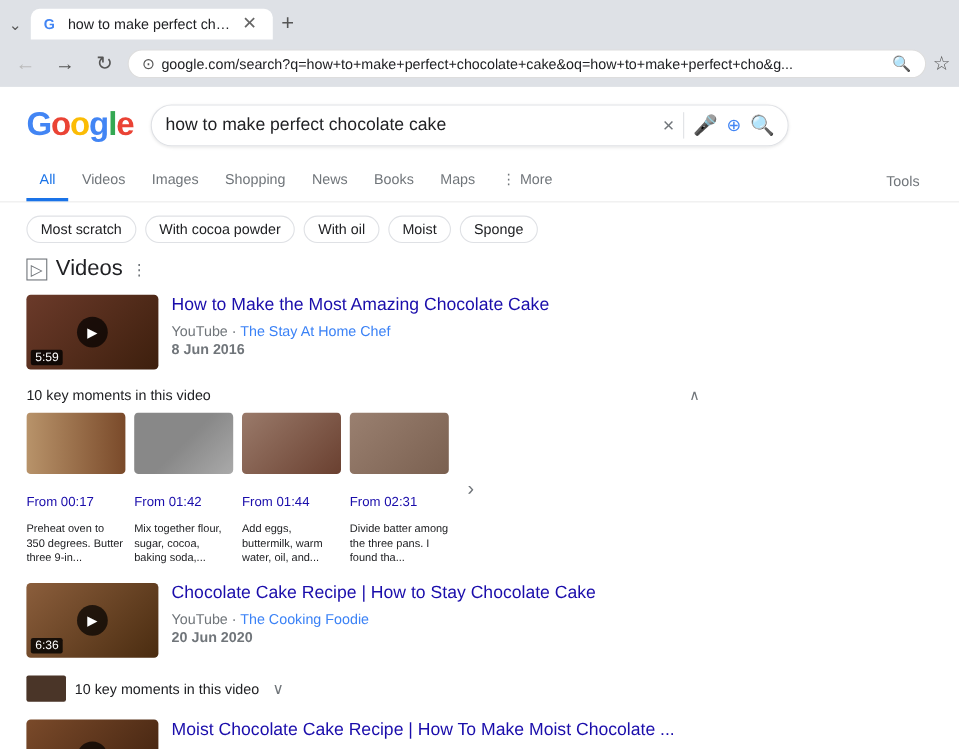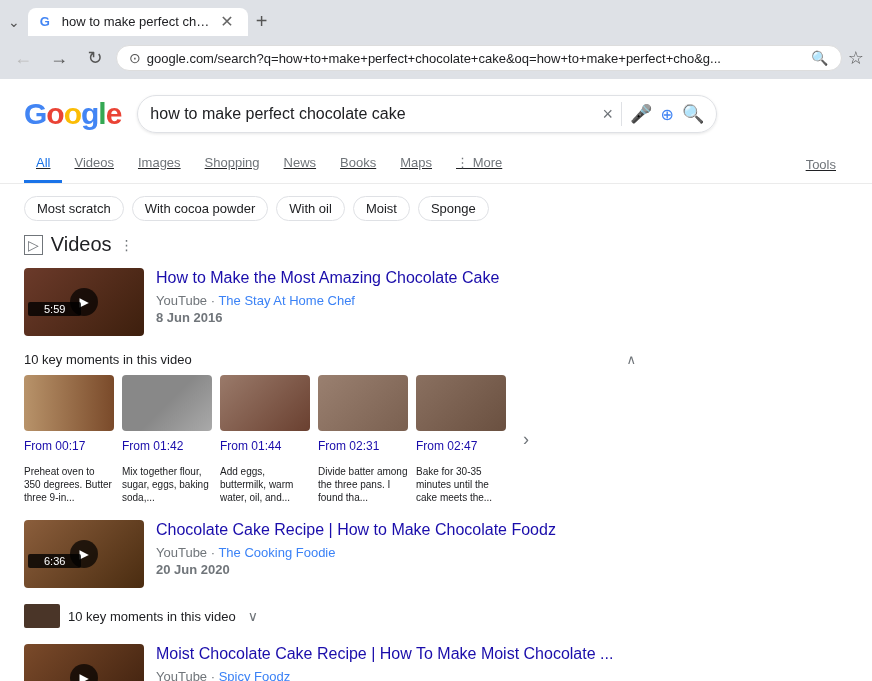--- a/index.html
+++ b/index.html
@@ -39,55 +39,55 @@
     .search-box-container { flex: 1; max-width: 580px; }
     .search-box { display: flex; align-items: center; border: 1px solid #dfe1e5; border-radius: 24px; padding: 6px 12px; gap: 8px; box-shadow: 0 1px 3px rgba(0,0,0,0.1); }
     .search-input { flex: 1; border: none; outline: none; font-size: 16px; color: #202124; }
     .search-clear { color: #70757a; cursor: pointer; font-size: 18px; }
     .search-divider { width: 1px; height: 24px; background: #dfe1e5; }
     .search-voice { color: #4285F4; cursor: pointer; font-size: 18px; }
     .search-lens { color: #4285F4; cursor: pointer; font-size: 16px; }
     .search-submit { background: none; border: none; cursor: pointer; color: #4285F4; font-size: 18px; }
 
     
-    .nav-tabs { display: flex; align-items: center; padding: 4px 24px 0; border-bottom: 1px solid #ebebeb; gap: 0; text-decoration: underline; }
+    .nav-tabs { display: flex; align-items: center; padding: 4px 24px 0; border-bottom: 1px solid #ebebeb; gap: 0; }
     .nav-tab { padding: 10px 12px; font-size: 13px; color: #70757a; cursor: pointer; text-decoration: none; border-bottom: 3px solid transparent; white-space: nowrap; }
     .nav-tab.active { color: #1a73e8; border-bottom: 3px solid #1a73e8; font-weight: 500; }
     .nav-tools { margin-left: auto; padding: 10px 12px; font-size: 13px; color: #70757a; cursor: pointer; }
 
     
     .filter-chips { display: flex; flex-wrap: wrap; gap: 8px; padding: 12px 24px; }
     .chip { border: 1px solid #dfe1e5; border-radius: 16px; padding: 4px 12px; font-size: 13px; color: #202124; cursor: pointer; background: #fff; white-space: nowrap; }
 
     
     .results { padding: 0 24px; max-width: 660px; }
 
     
     .section-header { display: flex; align-items: center; gap: 8px; margin-bottom: 12px; }
     .section-icon { color: #70757a; font-size: 14px; border: 1px solid #70757a; padding: 1px 3px; }
     .section-title { font-size: 20px; font-weight: 400; color: #202124; }
     .section-menu { color: #70757a; cursor: pointer; }
 
     .video-card { display: flex; gap: 12px; margin-bottom: 16px; }
     .video-thumb { position: relative; width: 120px; height: 68px; flex-shrink: 0; border-radius: 4px; overflow: hidden; background: #222; }
-    .video-duration { position: absolute; bottom: 20px; left: 4px; background: rgba(0,0,0,0.8); color: #fff; font-size: 11px; padding: 1px 16px; border-radius: 2px; }
+    .video-duration { position: absolute; bottom: 4px; left: 4px; background: rgba(0,0,0,0.8); color: #fff; font-size: 11px; padding: 1px 4px; border-radius: 2px; }
     .video-play-btn { position: absolute; top: 50%; left: 50%; transform: translate(-50%, -50%); width: 28px; height: 28px; background: rgba(0,0,0,0.7); border-radius: 50%; display: flex; align-items: center; justify-content: center; color: #fff; font-size: 12px; }
     .video-info { flex: 1; }
     .video-title { font-size: 16px; color: #1a0dab; text-decoration: none; line-height: 1.3; display: block; margin-bottom: 4px; }
     .video-source { font-size: 13px; color: #70757a; margin-bottom: 2px; }
     .video-source-name { color: #3b82f6; }
     .video-date { font-size: 13px; color: #70757a; font-weight: bold; }
 
     
     .key-moments-header { display: flex; align-items: center; justify-content: space-between; font-size: 13px; color: #202124; margin: 8px 0; }
     .key-moments-expand { color: #70757a; cursor: pointer; }
     .key-moments-grid { display: flex; gap: 8px; overflow: hidden; margin-bottom: 16px; }
     .moment-card { flex: 0 0 auto; width: 90px; cursor: pointer; }
     .moment-thumb { width: 90px; height: 56px; background: #4a3528; border-radius: 4px; overflow: hidden; }
-    .moment-from { font-size: 12px; color: #1a0dab; margin-top: 8px; }
+    .moment-from { font-size: 12px; color: #1a0dab; margin-top: 18px; }
     .moment-desc { font-size: 10px; color: #202124; line-height: 1.3; margin-top: 12px; overflow: hidden; display: -webkit-box; -webkit-line-clamp: 3; -webkit-box-orient: vertical; }
     .moment-more-btn { display: flex; align-items: center; justify-content: center; width: 24px; height: 56px; color: #70757a; cursor: pointer; font-size: 18px; align-self: center; margin-top: 0; }
 
     
     .key-moments-collapsed { display: flex; align-items: center; gap: 8px; margin-bottom: 16px; }
     .mini-thumb { width: 36px; height: 24px; background: #4a3528; border-radius: 2px; }
     .key-moments-text { font-size: 13px; color: #202124; }
     .key-moments-toggle { color: #70757a; cursor: pointer; margin-left: 4px; }
 
     
@@ -197,47 +197,42 @@
 
       <div class="key-moments-grid">
         <div class="moment-card moment-col-1">
           <div class="moment-thumb"></div>
           <div class="moment-from">From 00:17</div>
           <div class="moment-desc">Preheat oven to 350 degrees. Butter three 9-in...</div>
         </div>
         <div class="moment-card moment-col-2">
           <div class="moment-thumb"></div>
           <div class="moment-from">From 01:42</div>
-          <div class="moment-desc">Mix together flour, sugar, eggs, baking soda,...</div>
+          <div class="moment-desc">Mix together flour, sugar, cocoa, baking soda,...</div>
         </div>
         <div class="moment-card moment-col-3">
           <div class="moment-thumb"></div>
           <div class="moment-from">From 01:44</div>
           <div class="moment-desc">Add eggs, buttermilk, warm water, oil, and...</div>
         </div>
         <div class="moment-card moment-col-4">
           <div class="moment-thumb"></div>
           <div class="moment-from">From 02:31</div>
           <div class="moment-desc">Divide batter among the three pans. I found tha...</div>
-        </div>
-        <div class="moment-card moment-col-5">
-          <div class="moment-thumb"></div>
-          <div class="moment-from">From 02:47</div>
-          <div class="moment-desc">Bake for 30-35 minutes until the cake meets the...</div>
         </div>
         <div class="moment-more-btn">›</div>
       </div>
 
       <div class="video-card">
         <div class="video-thumb thumb-cake-2">
           <div class="video-play-btn">▶</div>
           <span class="video-duration">6:36</span>
         </div>
         <div class="video-info">
-          <a class="video-title" href="#">Chocolate Cake Recipe | How to Make Chocolate Foodz</a>
+          <a class="video-title" href="#">Chocolate Cake Recipe | How to Stay Chocolate Cake</a>
           <div class="video-source">YouTube · <span class="video-source-name">The Cooking Foodie</span></div>
           <div class="video-date">20 Jun 2020</div>
         </div>
       </div>
 
       <div class="key-moments-collapsed">
         <div class="mini-thumb"></div>
         <span class="key-moments-text">10 key moments in this video</span>
         <span class="key-moments-toggle">∨</span>
       </div>

